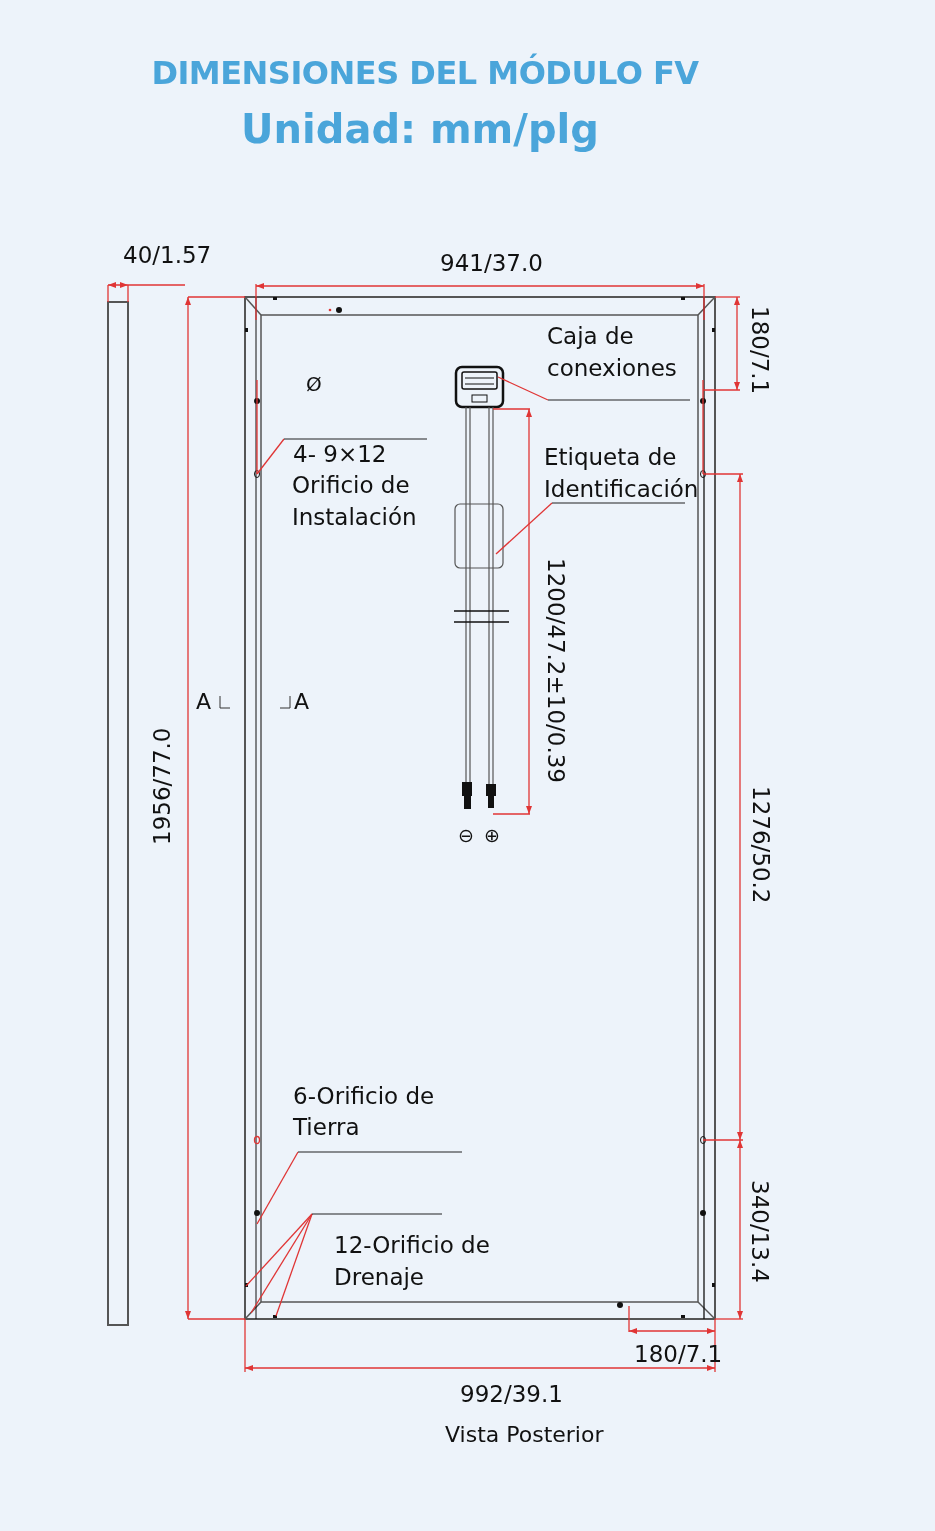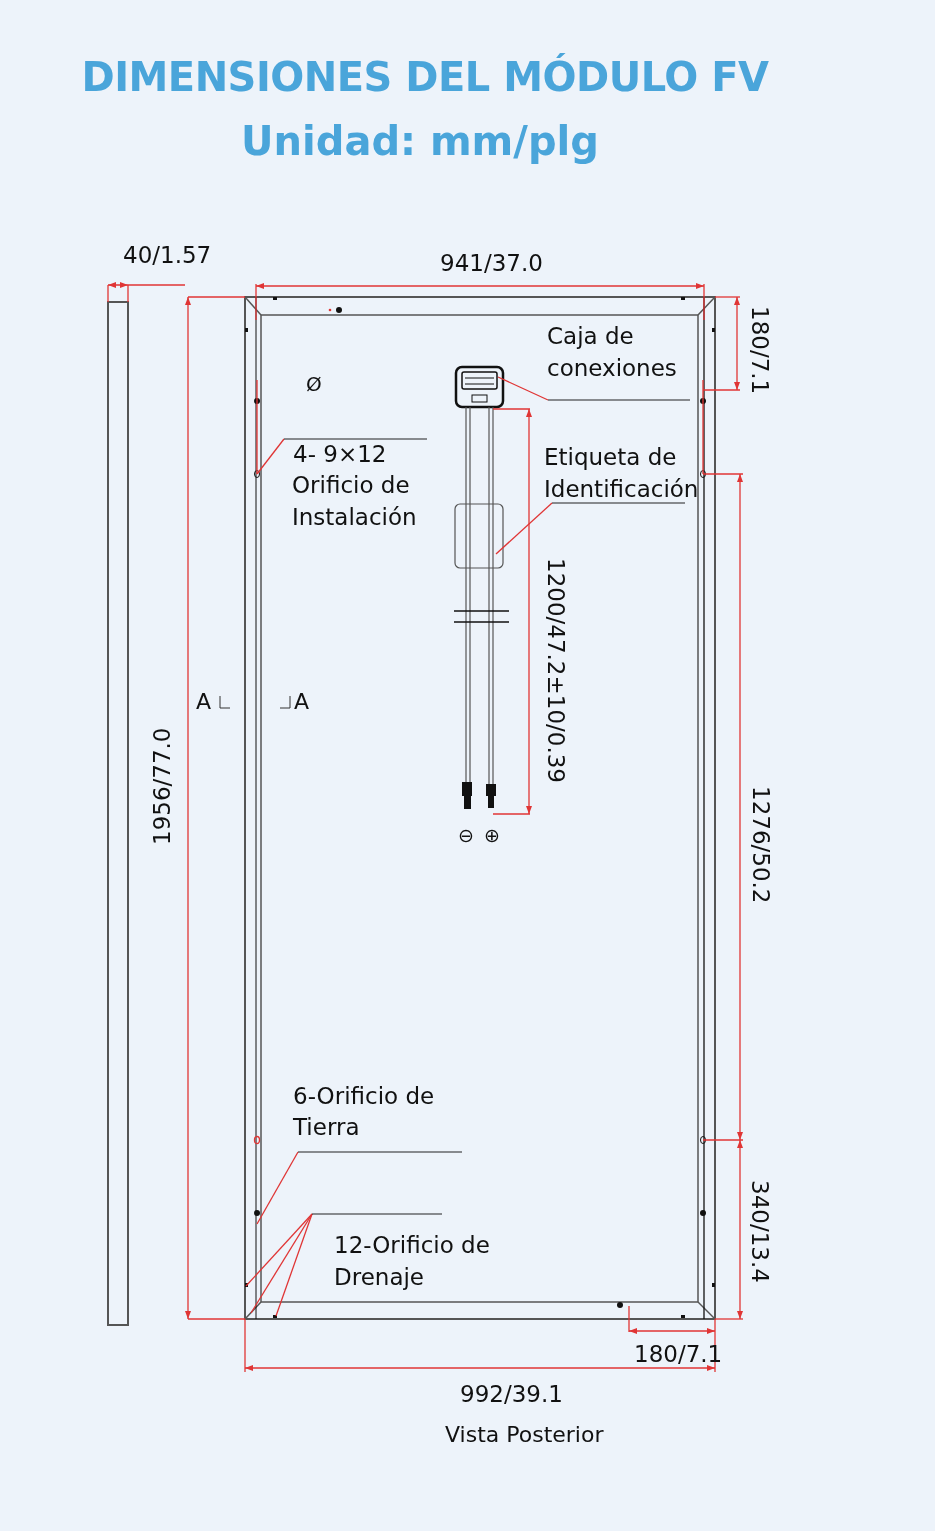--- a/index.html
+++ b/index.html
@@ -8,22 +8,22 @@
     background: #edf3fa;
     position: relative;
     overflow: hidden;
     font-family: "DejaVu Sans", sans-serif;
   }
   .title {
     position: absolute; left: 0; width: 850px; text-align: center;
     color: #4aa5da; font-weight: bold; font-family: "DejaVu Sans", sans-serif;
     margin: 0;
   }
-  #title-main { top: 54px; font-size: 40px; letter-spacing: -0.5px; left: 0; width: 850px; }
-  #title-sub { top: 106px; font-size: 40px; left: 0; width: 840px; margin-top: 12px; }
+  #title-main { top: 54px; font-size: 32px; letter-spacing: -0.5px; left: 0; width: 850px; }
+  #title-sub { top: 106px; font-size: 40px; left: 0; width: 840px; }
   svg#drawing { position: absolute; left: 0; top: 0; }
   .lbl { font-family: "DejaVu Sans", sans-serif; fill: #111; }
   .dim { font-size: 23px; }
   .note { font-size: 23px; }
   .frame-outer { fill: none; stroke: #555; stroke-width: 2; }
   .frame-inner { fill: none; stroke: #555; stroke-width: 1.5; }
   .blk { stroke: #111; stroke-width: 1.5; fill: none; }
   .red { stroke: #e03535; stroke-width: 1.3; fill: none; }
   .redf { fill: #e03535; }
   .leader { stroke: #222; stroke-width: 1.2; }

